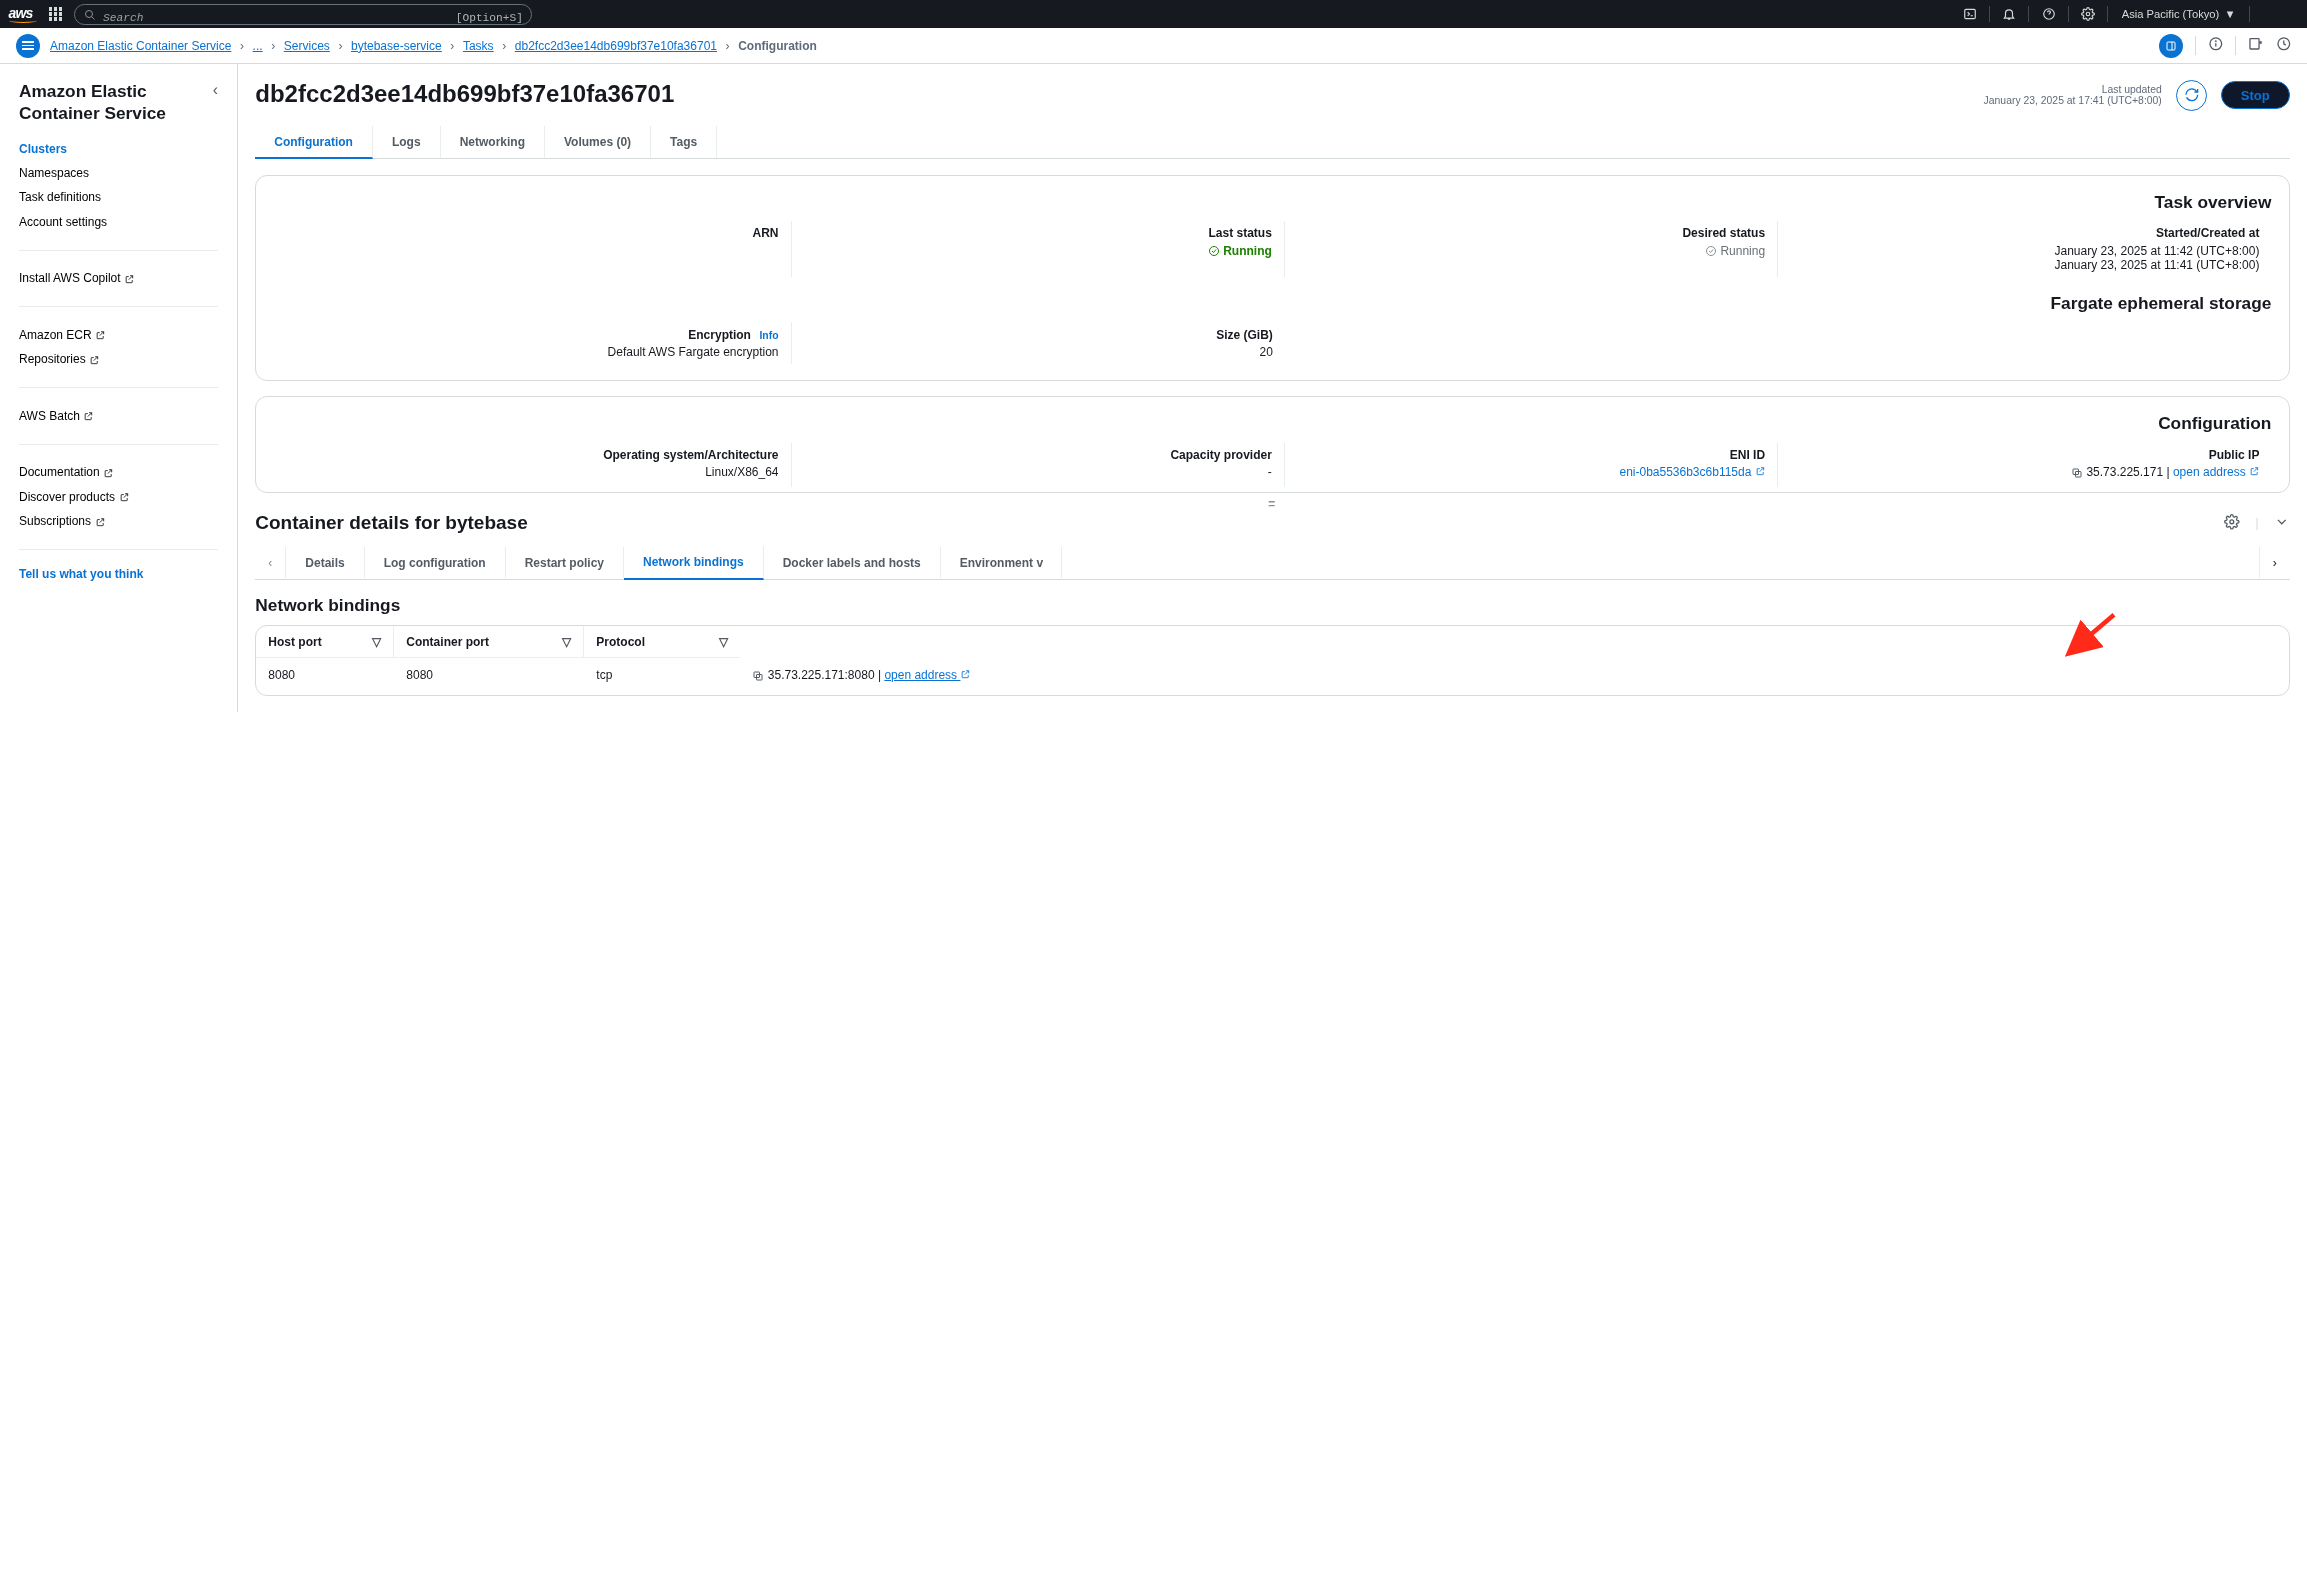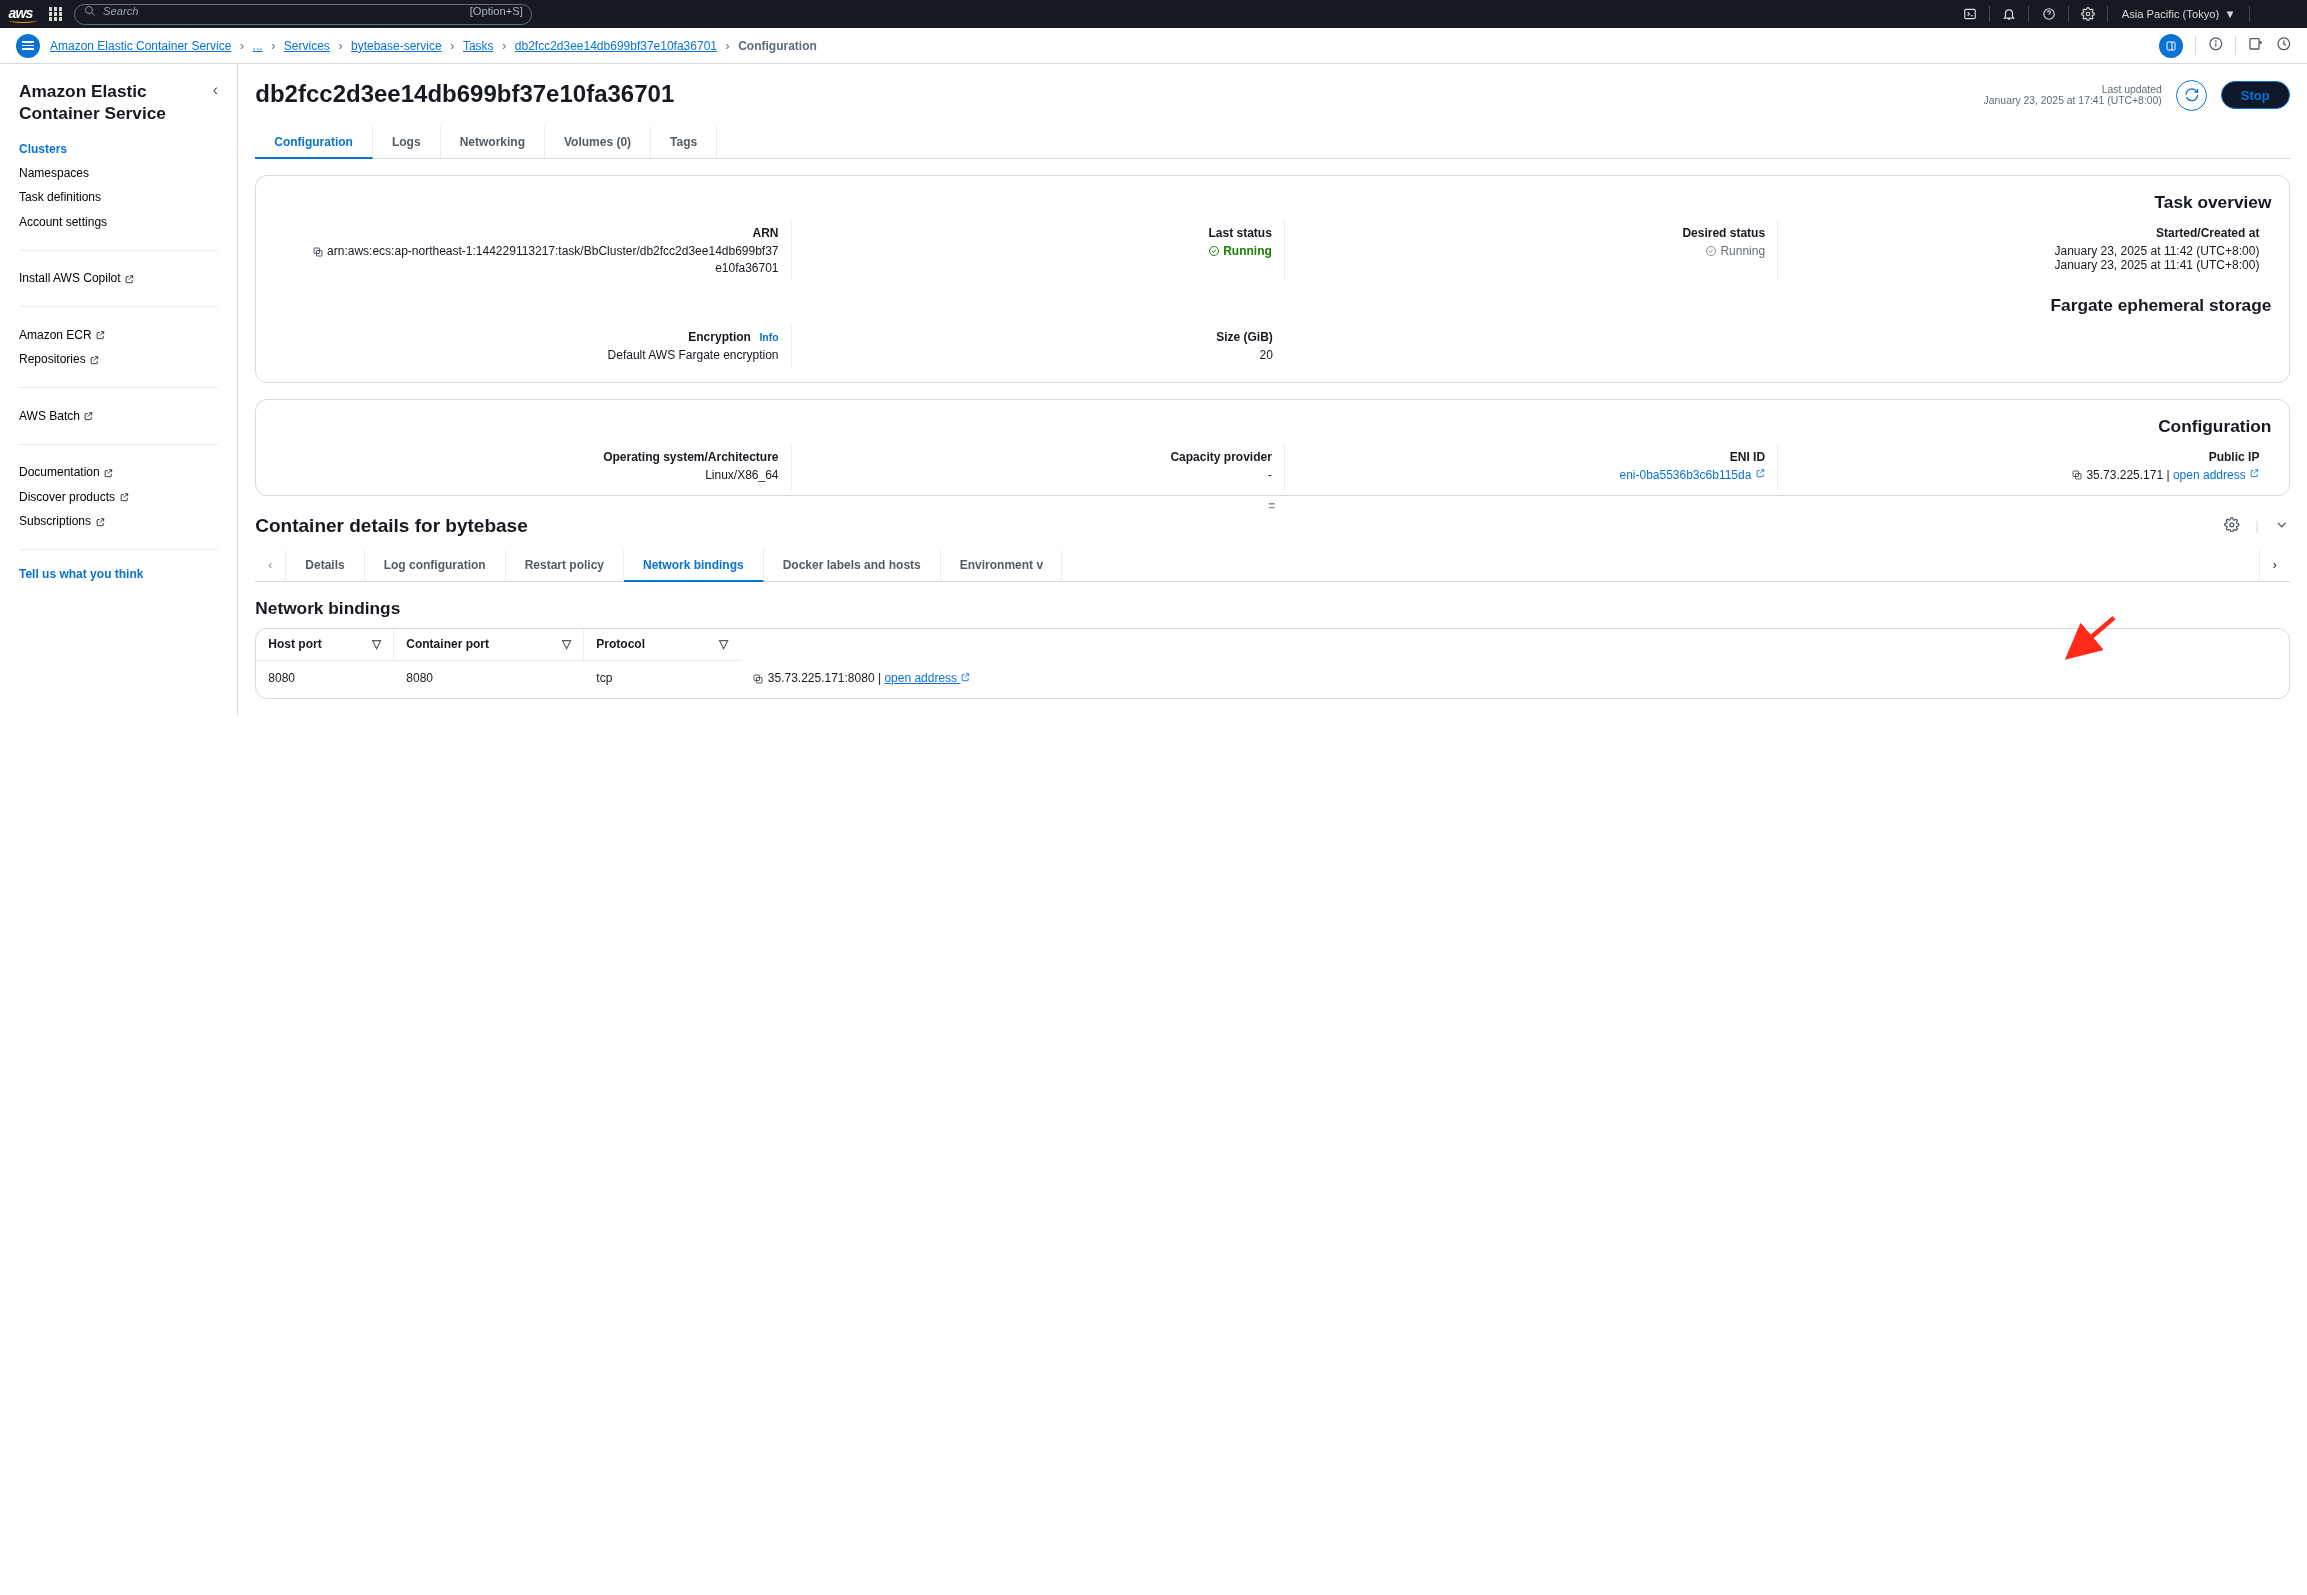--- a/index.html
+++ b/index.html
@@ -5,21 +5,21 @@
   * { box-sizing: border-box; margin: 0; padding: 0; }
   body { font-family: "Amazon Ember", "Helvetica Neue", Arial, sans-serif; background: #ffffff; color: #16191f; font-size: 12px; }
   a { text-decoration: none; }
 
   
   .top-nav { background: #16191f; color: #d5dbdb; height: 28px; display: flex; align-items: center; padding: 0 8.6px; gap: 12px; }
   .aws-logo { color: #fff; font-weight: 700; font-style: italic; font-size: 14px; letter-spacing: -0.9px; position: relative; }
   .aws-logo .smile { display:block; width:28px; height:5.2px; border-bottom:1.7px solid #ff9900; border-radius:0 0 50% 50%; margin-top:-2.6px;}
   .grid-icon { display:grid; grid-template-columns:repeat(3,3.5px); grid-template-rows:repeat(3,3.5px); gap:1.7px; }
   .grid-icon span { background:#d5dbdb; width:3.5px; height:3.5px; }
-  .search-wrap { flex:0 0 458px; height:21px; border:0.9px solid #687078; border-radius:10.4px; display:flex; align-items:flex-start; padding:0 8.6px; color:#95a5a6; font-style:italic; font-size:11.2px; }
+  .search-wrap { flex:0 0 458px; height:21px; border:0.9px solid #687078; border-radius:10.4px; display:flex; align-items:flex-end; padding:0 8.6px; color:#95a5a6; font-style:italic; font-size:11.2px;font-family:Liberation Mono, monospace; }
   .search-wrap .mag { margin-right:7px; }
   .search-wrap .hint { margin-left:auto; font-style:normal; color:#aab7b8; }
   .top-spacer { flex:1; }
   .top-icons { display:flex; align-items:center; gap:5.2px; }
   .top-icons .tbtn { width:28px; height:28px; display:flex; align-items:center; justify-content:center; cursor:pointer; }
   .vsep { width:0.9px; height:15.6px; background:#414750; }
   .region-sel { color:#d5dbdb; font-size:11.2px; padding:0 8.6px; cursor:pointer; display:flex; align-items:center; gap:5.2px; }
 
   
   .crumb-bar { height:36px; border-bottom:0.9px solid #d5dbdb; display:flex; align-items:center; padding:0 15.6px; gap:10.4px; }
@@ -292,26 +292,20 @@
       <div class="tab">Networking</div>
       <div class="tab">Volumes (0)</div>
       <div class="tab">Tags</div>
     </div>
 
     <div class="panel">
       <h3>Task overview</h3>
       <div class="overview-grid">
         <div class="cell">
           <div class="label">ARN</div>
-          <div>
-            <span class="copy-ic"><svg width="12" height="12" viewBox="0 0 24 24" fill="none" stroke="#545b64" stroke-width="2">
-                  <rect x="9" y="9" width="11" height="11" rx="1"></rect>
-                  <rect x="4" y="4" width="11" height="11" rx="1"></rect>
-                </svg></span><span style="word-break:break-all;">arn:aws:ecs:ap-northeast-1:144229113217:task/BbCluster/db2fcc2d3ee14db699bf37e10fa36701</span>
-          </div>
         </div>
         <div class="cell">
           <div class="label">Last status</div>
           <div class="grn">
             <svg width="12" height="12" viewBox="0 0 24 24" fill="none" stroke="#1d8102" stroke-width="2" style="vertical-align:-1.7px;">
                 <circle cx="12" cy="12" r="9"></circle>
                 <path d="M8 12l3 3 5-6"></path>
               </svg>
             <span>Running</span>
           </div>

